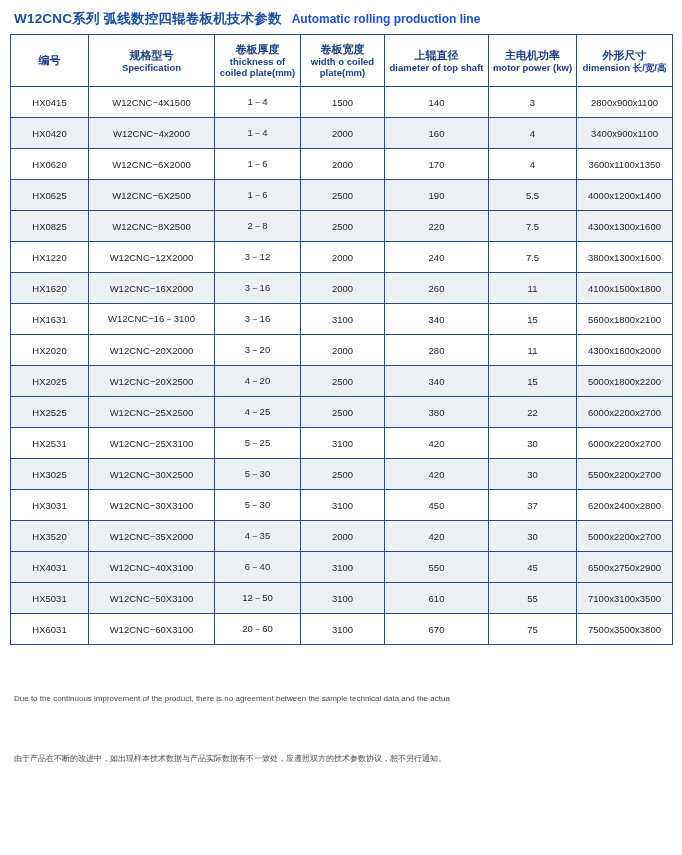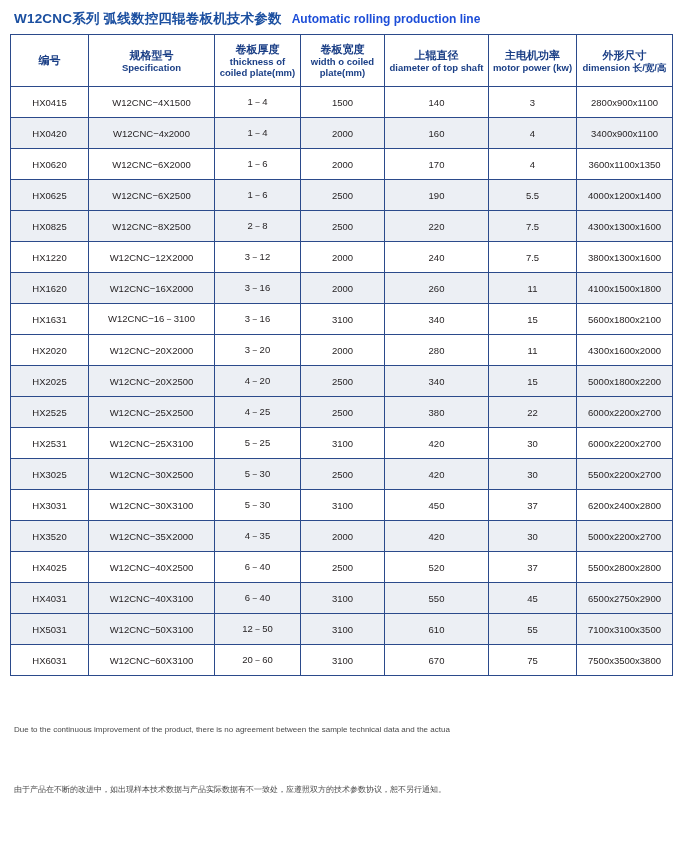--- a/index.html
+++ b/index.html
@@ -281,29 +281,20 @@
         </tr>
         <tr class="even">
           <td>HX3520</td>
           <td>W12CNC−35X2000</td>
           <td>4－35</td>
           <td>2000</td>
           <td>420</td>
           <td>30</td>
           <td>5000x2200x2700</td>
         </tr>
-        <tr class="odd">
-          <td>HX4025</td>
-          <td>W12CNC−40X2500</td>
-          <td>6－40</td>
-          <td>2500</td>
-          <td>520</td>
-          <td>37</td>
-          <td>5500x2800x2800</td>
-        </tr>
         <tr class="even">
           <td>HX4031</td>
           <td>W12CNC−40X3100</td>
           <td>6－40</td>
           <td>3100</td>
           <td>550</td>
           <td>45</td>
           <td>6500x2750x2900</td>
         </tr>
         <tr class="even">

